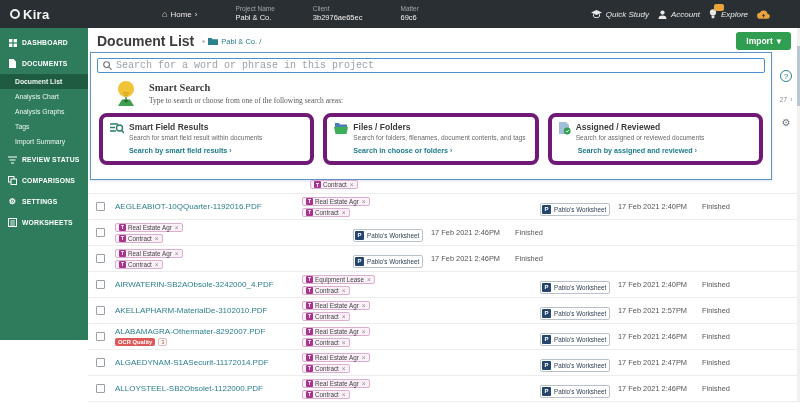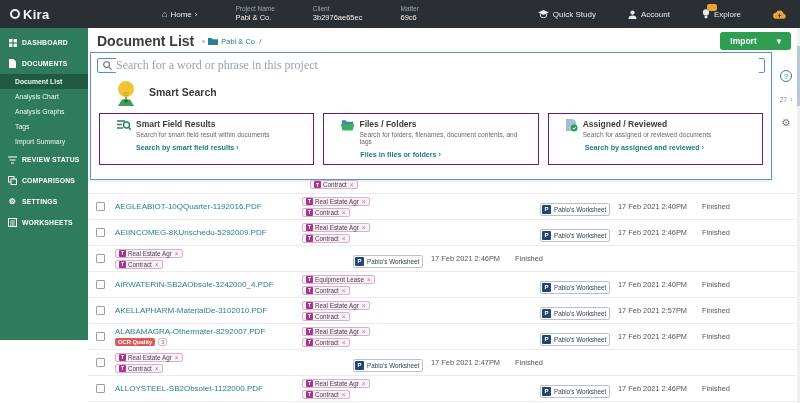--- a/index.html
+++ b/index.html
@@ -10,21 +10,21 @@
   
   .topbar { height:28px; background:#2a2f33; display:flex; align-items:center; color:#fff; flex:0 0 28px; }
   .logo { display:flex; align-items:center; gap:3px; padding:0 10px; width:100px; }
   .logo-ring { width:10px; height:10px; border:2px solid #e8f2ec; border-radius:50%; display:inline-block; }
   .logo-text { font-size:13px; font-weight:bold; letter-spacing:.3px; color:#f4f8f6; }
   .tb-home { display:flex; align-items:center; gap:3px; font-size:8px; color:#e8e8e8; margin-left:62px; cursor:pointer; }
   .tb-home .house { font-size:9px; }
   .tb-meta { display:flex; flex-direction:column; justify-content:space-between; margin-left:38px; line-height:1.25; }
   .tb-meta .lbl { font-size:6.5px; color:#9fa8ad; }
   .tb-meta .val { font-size:7.5px; color:#f0f0f0; }
-  .tb-right { margin-left:auto; display:flex; align-items:center; gap:32px; padding-right:14px; }
+  .tb-right { margin-left:auto; display:flex; align-items:center; gap:9px; padding-right:30px;font-style:italic; }
   .tb-item { display:flex; align-items:center; gap:4px; font-size:8px; color:#e9e9e9; cursor:pointer; position:relative; }
   .tb-badge { position:absolute; top:-5px; left:5px; width:10px; height:7px; background:#e8a33d; border-radius:2px; }
   .cloud-btn { color:#e8a33d; }
 
   
   .body { flex:1; display:flex; min-height:0; }
 
   
   .sidebar { width:88px; background:#2f7c5d; color:#fff; flex:0 0 88px; padding-top:4px; }
   .side-item { display:flex; align-items:center; gap:5px; padding:6px 8px; font-size:6.8px; font-weight:bold; letter-spacing:.2px; cursor:pointer; }
@@ -32,32 +32,32 @@
   .side-sub.active { background:#1e5b41; font-weight:bold; }
   .side-icon { width:9px; height:9px; flex:0 0 9px; display:inline-flex; align-items:center; justify-content:center; font-size:8px; }
 
   
   .main { flex:1; position:relative; background:#fff; min-width:0; }
   .main-header { height:22px; display:flex; align-items:center; padding:4px 9px 0 9px; }
   .page-title { font-size:14px; font-weight:bold; color:#3c3c3c; }
   .crumb { display:flex; align-items:center; gap:3px; margin-left:8px; font-size:7.5px; color:#2c7f8d; cursor:pointer;justify-content:flex-end; }
   .crumb .dot { width:3px; height:3px; border-radius:50%; background:#b9c4cc; }
   .import-btn { margin-left:auto; background:#2f9e50; color:#fff; font-size:8.5px; font-weight:bold;
-                border:none; border-radius:3px; padding:4px 10px; cursor:pointer; display:flex; gap:20px; align-items:center; }
+                border:none; border-radius:3px; padding:4px 10px; cursor:pointer; display:flex; gap:4px; align-items:center; }
 
   
   .search-panel { margin:2px 28px 0 2px; border:1px solid #5e93c8; background:#fff; height:128px; padding:5px 6px; box-shadow:0 1px 3px rgba(60,100,160,.18); }
   .search-input-wrap { display:flex; align-items:center; gap:4px; border:1px solid #4a90d2; border-radius:2px; height:15px; padding:0 5px; }
-  .search-input { border:none; outline:none; flex:1; font-size:12px; color:#444; font-family:Liberation Serif, serif; }
+  .search-input { border:none; outline:none; flex:1; font-size:10px; color:#444; font-family:Liberation Mono, monospace; }
   .search-input::placeholder { color:#9aa3aa; }
-  .ss-head { display:flex; align-items:center; gap:10px; padding:7px 4px 6px 16px; }
+  .ss-head { display:flex; align-items:center; gap:10px; padding:7px 4px 6px 16px;font-family:Liberation Serif, serif; }
   .ss-texts .ss-title { font-size:10.5px; font-weight:bold; color:#3c3c3c; margin-bottom:3px; }
   .ss-texts .ss-sub { font-size:7.5px; color:#5a5a5a; }
   .ss-cards { display:flex; gap:9px; padding:0 2px; }
-  .ss-card { flex:1; border:1px solid #701a75; border-radius:0; padding:5px 17px; height:52px; cursor:pointer; }
+  .ss-card { flex:1; border:4px solid #701a75; border-radius:8px; padding:5px 7px; height:52px; cursor:pointer; }
   .ss-card-top { display:flex; align-items:flex-start; gap:5px; }
   .ss-card-title { font-size:8.5px; font-weight:bold; color:#3c3c3c; margin-bottom:2px; }
   .ss-card-desc { font-size:6.6px; color:#6a6a6a; }
   .ss-card-link { font-size:7.2px; font-weight:bold; color:#1b7b8a; margin:5px 0 0 19px; }
   .ss-card-link .arr { font-size:6.5px; }
 
   
   .right-rail { position:absolute; top:30px; right:3px; width:22px; display:flex; flex-direction:column; align-items:center; gap:14px; }
   .help-circle { width:12px; height:12px; border:1px solid #2c7f8d; border-radius:50%; color:#2c7f8d;
                  font-size:8px; display:flex; align-items:center; justify-content:center; cursor:pointer; margin-top:12px; }
@@ -238,20 +238,21 @@
         </div>
         <div class="ss-head">
           <svg width="26" height="27" viewBox="0 0 26 27">
             <circle cx="13" cy="9" r="8" fill="#f0c437"></circle>
             <path d="M10,13 h6 M11,15.5 h4" stroke="#d8a820" stroke-width="1.4"></path>
             <polygon points="5,26 21,26 17,19.5 9,19.5" fill="#3f9e4f"></polygon>
             <path d="M13,17 v5 m-2,-2.2 l2,2.2 l2,-2.2" stroke="#1f6b33" stroke-width="1.2" fill="none"></path>
           </svg>
           <div class="ss-texts">
             <div class="ss-title">Smart Search</div>
+            <div class="ss-sub">Type to search or choose from one of the following search areas:</div>
           </div>
         </div>
         <div class="ss-cards">
           <div class="ss-card">
             <div class="ss-card-top">
               <svg width="14" height="13" viewBox="0 0 14 13">
                   <path d="M0,2 h8 M0,5.5 h5 M0,9 h6" stroke="#2a7f6a" stroke-width="1.6"></path>
                   <circle cx="9.5" cy="6" r="3" fill="none" stroke="#2a7f6a" stroke-width="1.4"></circle>
                   <path d="M11.5,8.2 L14,11" stroke="#2a7f6a" stroke-width="1.4"></path>
                 </svg>
@@ -270,21 +271,21 @@
               <svg width="14" height="12" viewBox="0 0 14 12">
                   <path d="M1,1 h4 l1,1.4 H13 V10 H1 z" fill="#4a7fb5"></path>
                   <path d="M0,5 h14 l-1.5,7 H1.5 z" fill="#3fae5a"></path>
                 </svg>
               <div>
                 <div class="ss-card-title">Files / Folders</div>
                 <div class="ss-card-desc">Search for folders, filenames, document contents, and tags</div>
               </div>
             </div>
             <div class="ss-card-link">
-              <span>Files in files or folders</span>
+              <span>Search in choose or folders</span>
               <span class="arr">›</span>
             </div>
           </div>
           <div class="ss-card">
             <div class="ss-card-top">
               <svg width="12" height="13" viewBox="0 0 12 13">
                   <path d="M0,0 h7 L10,3 V12 H0 z" fill="#9fc0d8"></path>
                   <circle cx="8.2" cy="9" r="3.4" fill="#2f9e50"></circle>
                   <path d="M6.8,9 l1.1,1.1 l2,-2.2" stroke="#fff" stroke-width="1" fill="none"></path>
                 </svg>
@@ -343,24 +344,20 @@
         <span class="ws-p">P</span>
         <span class="ws-label">Pablo's Worksheet</span>
       </span>
     </span>
     <span class="date-col">17 Feb 2021 2:40PM</span>
     <span class="status-col">Finished</span>
   </div>
 
   <div class="trow">
     <span class="cb"></span>
-    <span class="fname-col">
-      <a class="fname">AEIINCOMEG-8KUnschedu-5292009.PDF</a>
-
-    </span>
     <span class="tags-col">
   <span class="tag">
     <span class="tag-t">T</span>
     <span class="tag-label">Real Estate Agr</span>
     <span class="tag-x">×</span>
   </span>
 
   <span class="tag">
     <span class="tag-t">T</span>
     <span class="tag-label">Contract</span>
@@ -487,20 +484,24 @@
         <span class="ws-p">P</span>
         <span class="ws-label">Pablo's Worksheet</span>
       </span>
     </span>
     <span class="date-col">17 Feb 2021 2:46PM</span>
     <span class="status-col">Finished</span>
   </div>
 
   <div class="trow">
     <span class="cb"></span>
+    <span class="fname-col">
+      <a class="fname">ALGAEDYNAM-S1ASecurit-11172014.PDF</a>
+
+    </span>
     <span class="tags-col">
   <span class="tag">
     <span class="tag-t">T</span>
     <span class="tag-label">Real Estate Agr</span>
     <span class="tag-x">×</span>
   </span>
 
   <span class="tag">
     <span class="tag-t">T</span>
     <span class="tag-label">Contract</span>

